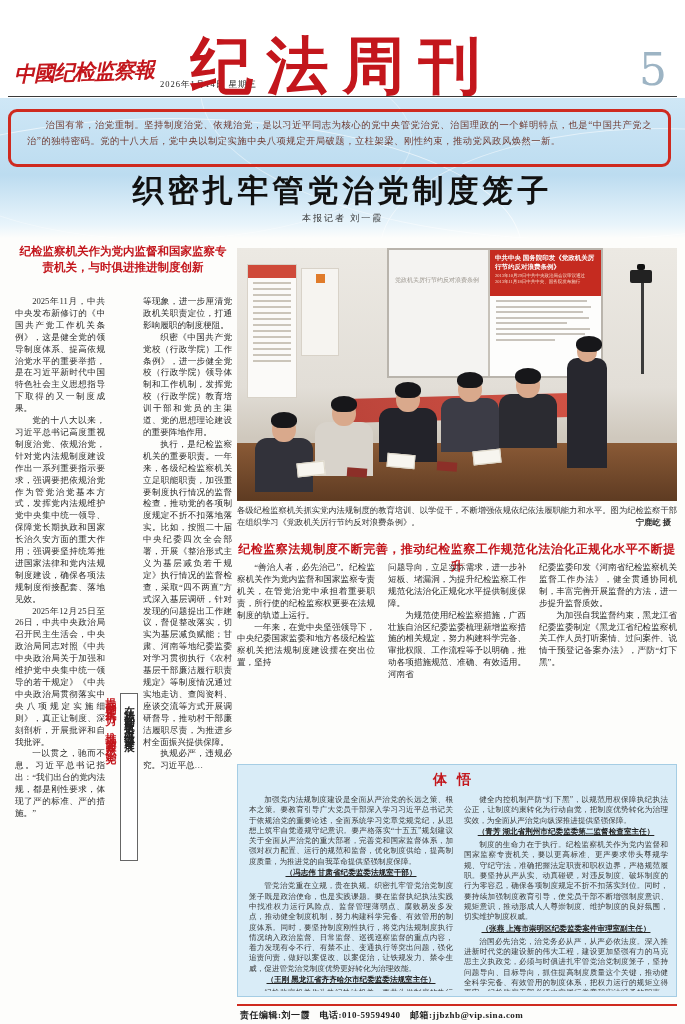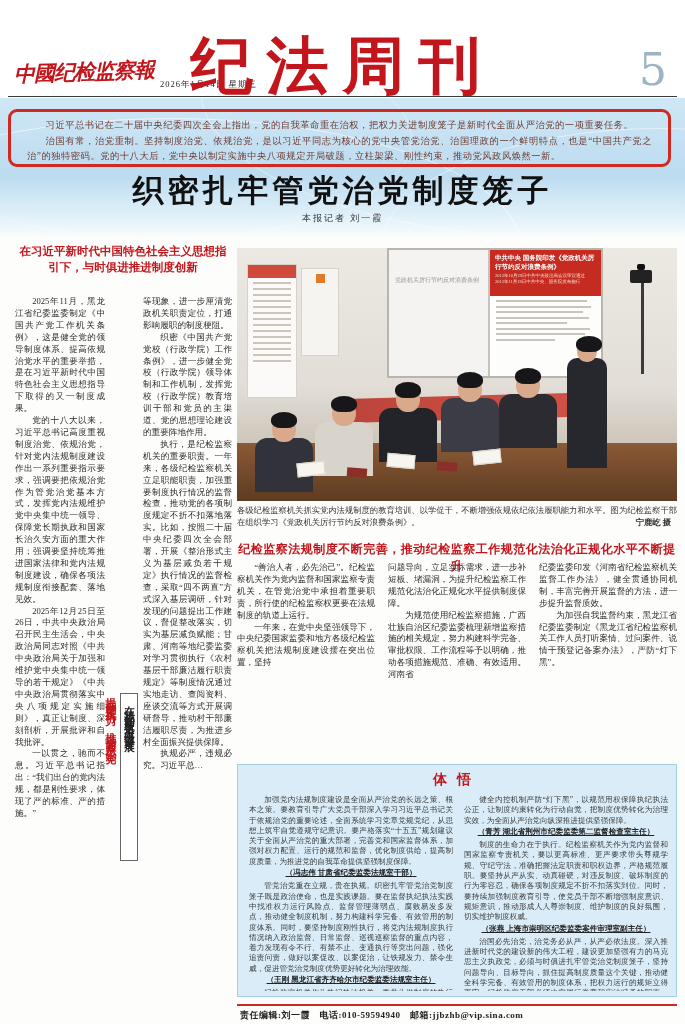--- a/index.html
+++ b/index.html
@@ -98,30 +98,29 @@
     <div class="page-num">5</div>
     <div class="mast-rule"></div>
   </div>
 
   <div class="banner">
     <div class="arc arc1"></div>
     <div class="arc arc2"></div>
     <div class="arc arc3"></div>
     <div class="arc arc4"></div>
     <div class="intro-box">
-      <p class="ind">习近平总书记在二十届中央纪委四次全会上指出，党的自我革命重在治权，把权力关进制度笼子是新时代全面从严治党的一项重要任务。</p>
       <p class="ind">治国有常，治党重制。坚持制度治党、依规治党，是以习近平同志为核心的党中央管党治党、治国理政的一个鲜明特点，也是“中国共产党之治”的独特密码。党的十八大后，党中央以制定实施中央八项规定开局破题，立柱架梁、刚性约束，推动党风政风焕然一新。</p>
     </div>
     <div class="main-headline">织密扎牢管党治党制度笼子</div>
     <div class="byline">本报记者 刘一霞</div>
   </div>
 
-  <div class="left-header">在习近平新时代中国特色社会主义思想指引下，与时俱进推进制度创新</div>
+  <div class="left-header">纪检监察机关作为党内监督和国家监察专责机关，与时俱进推进制度创新</div>
   <div class="lcol lcol1">
-    <p class="ind">2025年11月，黑龙江省纪委监委制定《中国共产党工作机关条例》，这是健全党的领导制度体系、提高依规治党水平的重要举措，是在习近平新时代中国特色社会主义思想指导下取得的又一制度成果。</p>
+    <p class="ind">2025年11月，中共中央发布新修订的《中国共产党工作机关条例》，这是健全党的领导制度体系、提高依规治党水平的重要举措，是在习近平新时代中国特色社会主义思想指导下取得的又一制度成果。</p>
     <p class="ind">党的十八大以来，习近平总书记高度重视制度治党、依规治党，针对党内法规制度建设作出一系列重要指示要求，强调要把依规治党作为管党治党基本方式，发挥党内法规维护党中央集中统一领导、保障党长期执政和国家长治久安方面的重大作用；强调要坚持统筹推进国家法律和党内法规制度建设，确保各项法规制度衔接配套、落地见效。</p>
     <p class="ind">2025年12月25日至26日，中共中央政治局召开民主生活会，中央政治局同志对照《中共中央政治局关于加强和维护党中央集中统一领导的若干规定》《中共中央政治局贯彻落实中央八项规定实施细则》，真正让制度、深刻剖析，开展批评和自我批评。</p>
     <p class="ind">一以贯之，驰而不息。习近平总书记指出：“我们出台的党内法规，都是刚性要求，体现了严的标准、严的措施。”</p>
   </div>
   <div class="lcol lcol2">
     <p>等现象，进一步厘清党政机关职责定位，打通影响履职的制度梗阻。</p>
     <p class="ind">织密《中国共产党党校（行政学院）工作条例》，进一步健全党校（行政学院）领导体制和工作机制，发挥党校（行政学院）教育培训干部和党员的主渠道、党的思想理论建设的重要阵地作用。</p>
     <p class="ind">执行，是纪检监察机关的重要职责。一年来，各级纪检监察机关立足职能职责，加强重要制度执行情况的监督检查，推动党的各项制度规定不折不扣落地落实。比如，按照二十届中央纪委四次全会部署，开展《整治形式主义为基层减负若干规定》执行情况的监督检查，采取“四不两直”方式深入基层调研，针对发现的问题提出工作建议，督促整改落实，切实为基层减负赋能；甘肃、河南等地纪委监委对学习贯彻执行《农村基层干部廉洁履行职责规定》等制度情况通过实地走访、查阅资料、座谈交流等方式开展调研督导，推动村干部廉洁履职尽责，为推进乡村全面振兴提供保障。</p>
     <p class="ind">执规必严，违规必究。习近平总…</p>
   </div>

